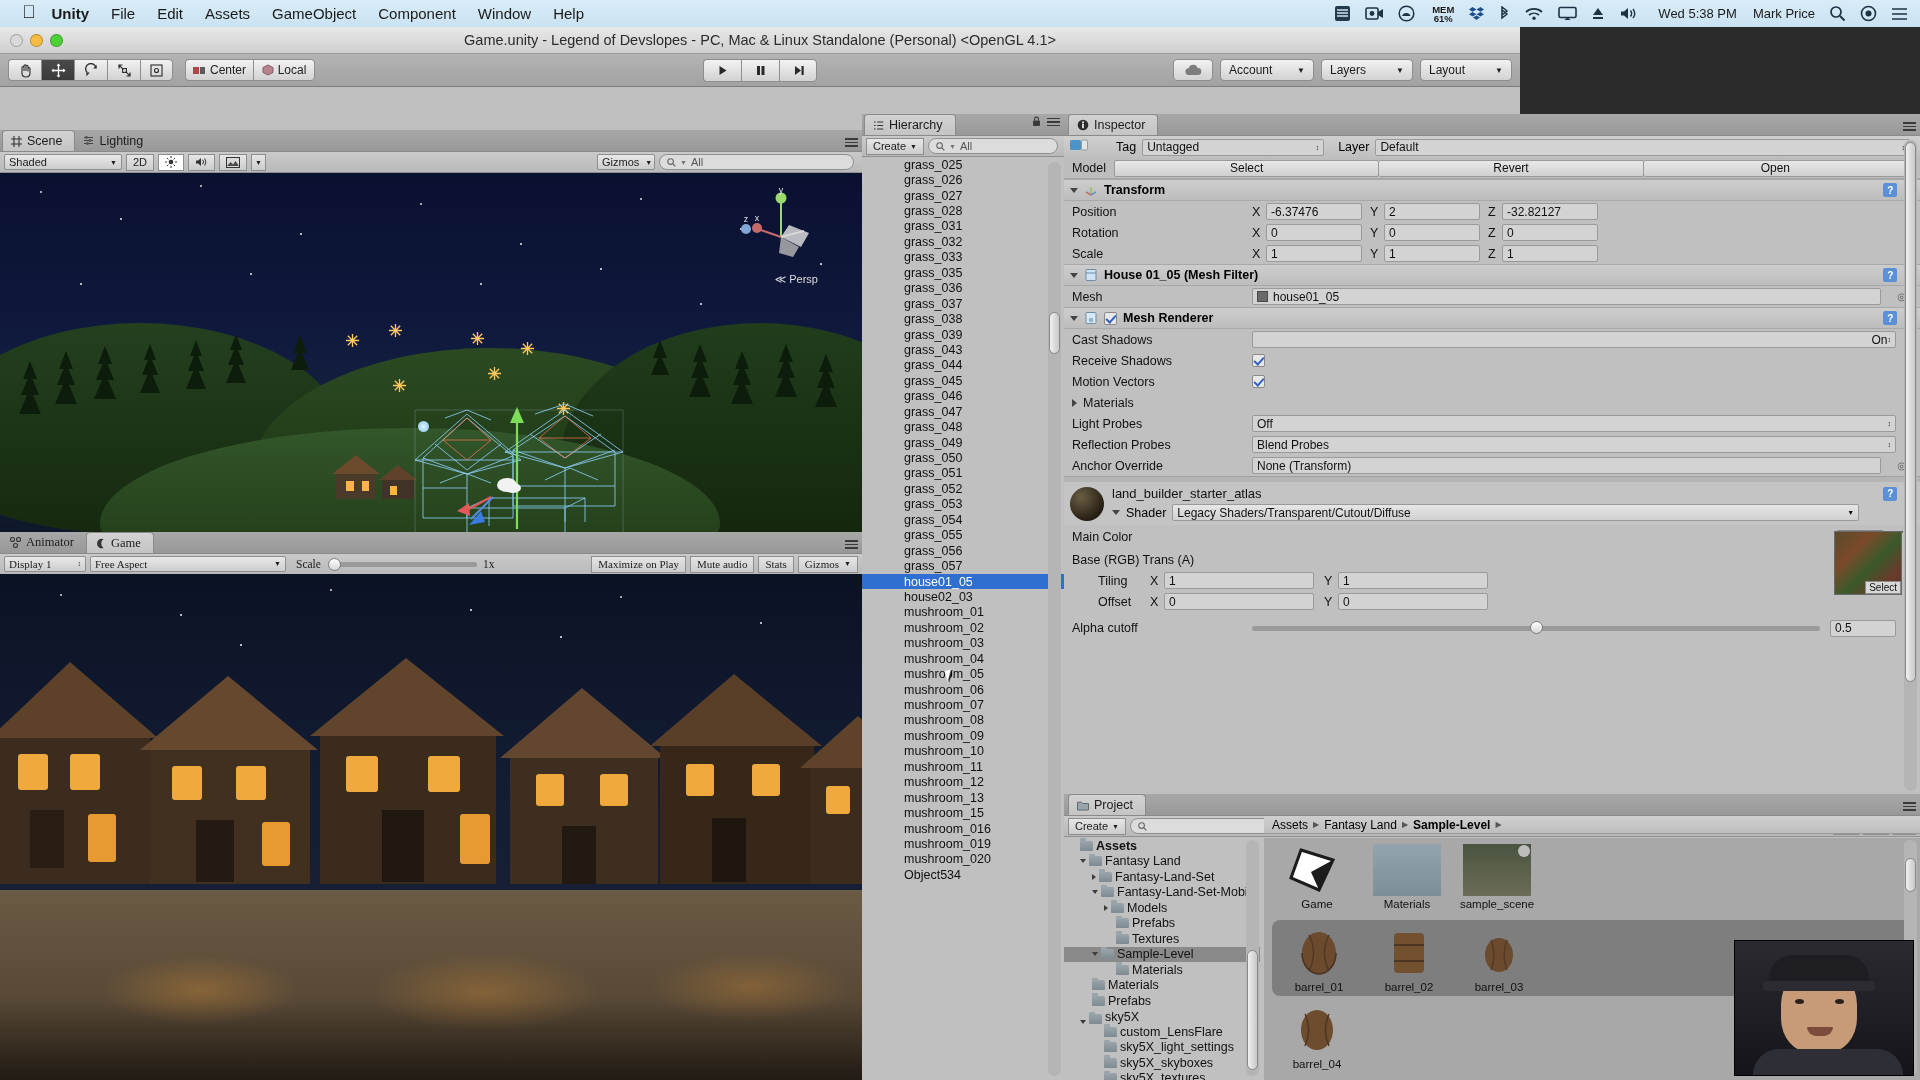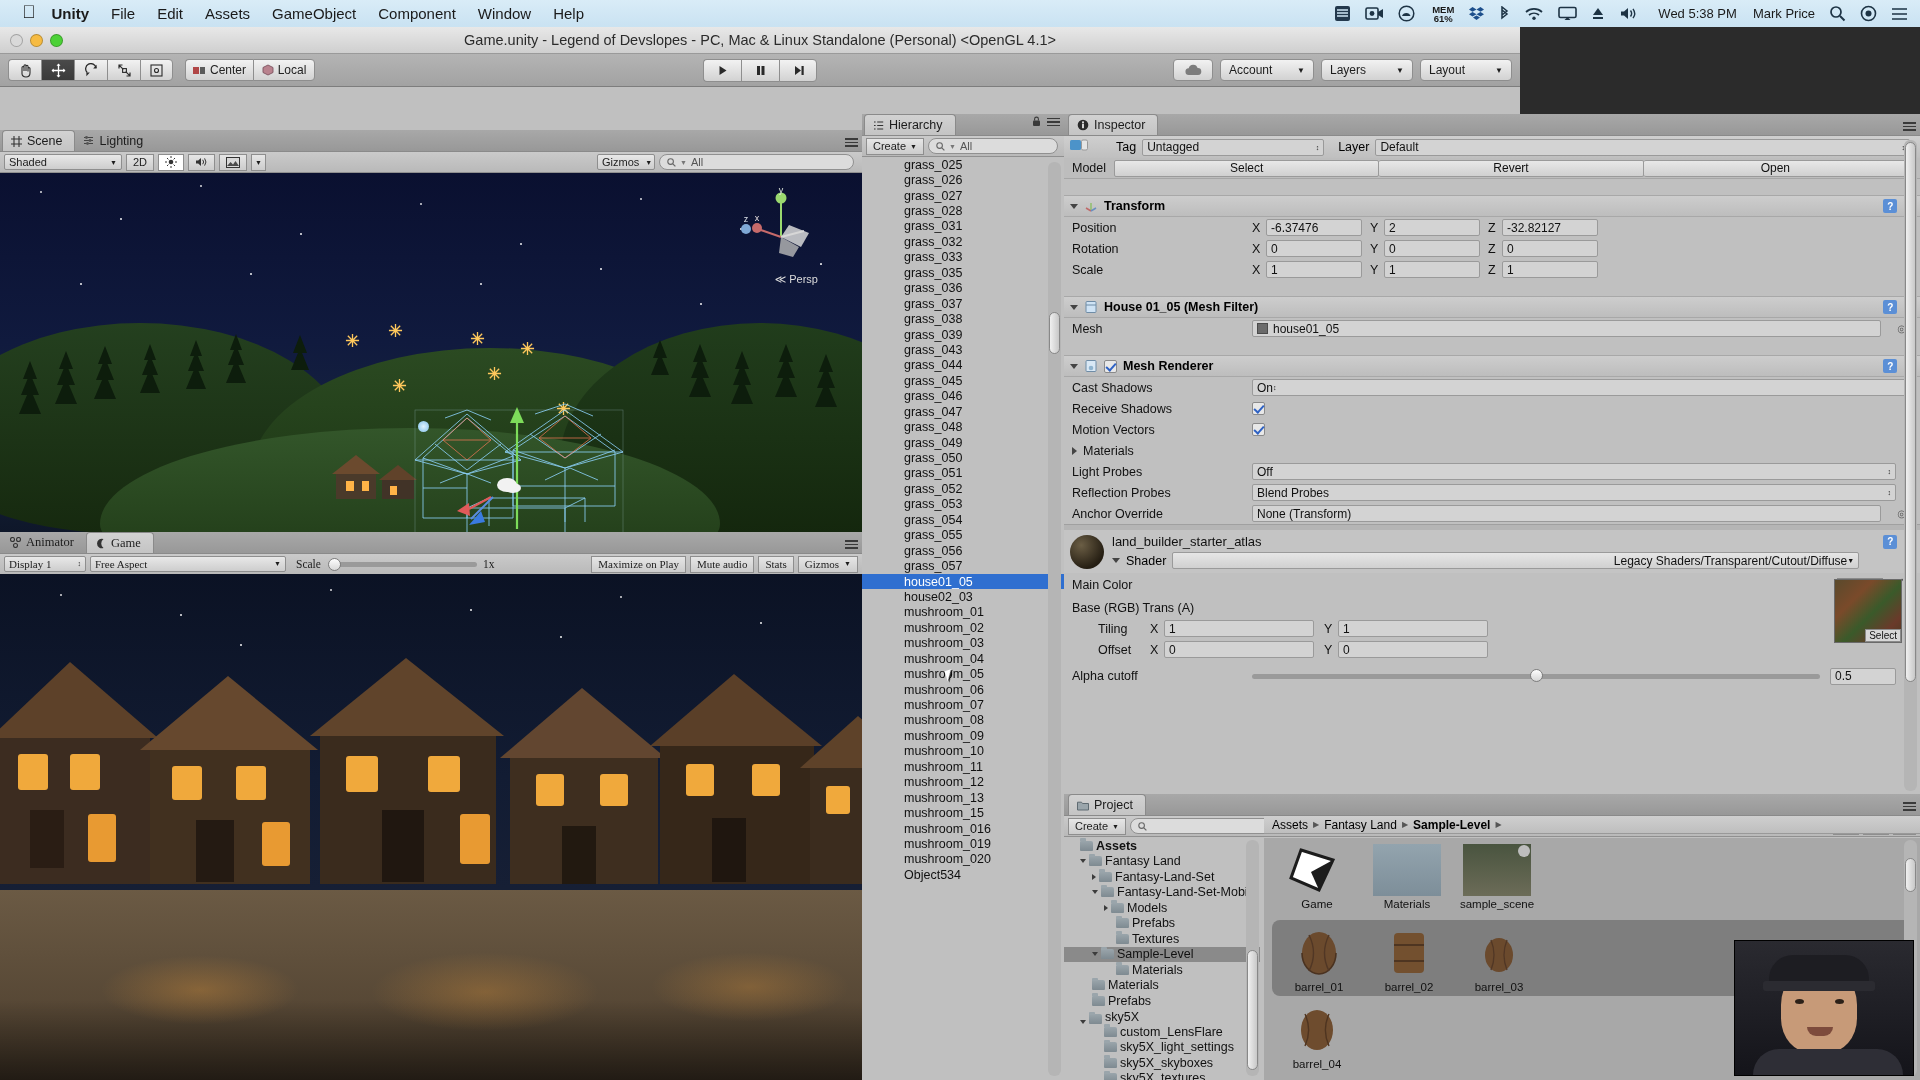--- a/index.html
+++ b/index.html
@@ -100,21 +100,21 @@
   #inspbody { position:absolute; left:0; top:22px; right:0; bottom:0; overflow:hidden; }
   .insphead { height:22px; background:linear-gradient(#cfcfcf,#bfbfbf); display:flex;
     align-items:center; gap:6px; padding:0 6px; font-size:12.5px; }
   .fieldrow { display:flex; align-items:center; height:21px; font-size:12.5px; color:#111; padding:0 8px; }
   .flabel { width:180px; }
   .ipt { height:17px; background:#d3d3d3; border:1px solid #9a9a9a; border-radius:2px;
     font-size:12px; color:#111; display:flex; align-items:center; padding:0 4px; }
   .axl { width:14px; text-align:left; font-size:12.5px; }
   .comphead { height:22px; background:linear-gradient(#cdcdcd,#bdbdbd);
     border-top:1px solid #a8a8a8; border-bottom:1px solid #a8a8a8;
-    display:flex; align-items:center; gap:6px; padding:0 6px; font-size:12.5px; font-weight:bold;margin-top:16px; }
+    display:flex; align-items:center; gap:6px; padding:0 6px; font-size:12.5px; font-weight:bold; }
   .tri { width:0;height:0;border-left:5px solid #444;border-top:4px solid transparent;
     border-bottom:4px solid transparent; }
   .tri.open { border-left:4px solid transparent;border-right:4px solid transparent;
     border-top:5px solid #444; border-bottom:none; }
   .chk { width:13px;height:13px;background:#e8e8e8;border:1px solid #8a8a8a;border-radius:2px;
     position:relative;}
   .chk.on:after{content:"";position:absolute;left:3px;top:0px;width:4px;height:8px;
     border:solid #2f62c4;border-width:0 2px 2px 0;transform:rotate(42deg);}
   .gear { font-size:12px; color:#444; }
   .helpico { width:14px;height:14px;background:#5b8fd6;border-radius:2px;color:#fff;
@@ -907,21 +907,21 @@
             </svg>
           <span class="chk on"></span>
           <span>Mesh Renderer</span>
           <span style="margin-left:auto;display:flex;gap:6px;align-items:center">
             <span class="helpico">?</span>
             <span class="gear">⚙</span>
           </span>
         </div>
         <div class="fieldrow">
           <span class="flabel">Cast Shadows</span>
-          <div class="ipt" style="flex:1;justify-content:flex-start">
+          <div class="ipt" style="flex:1;margin-right:16px;justify-content:flex-end">
             <span>On</span>
             <span style="font-size:7px">↕</span>
           </div>
         </div>
         <div class="fieldrow">
           <span class="flabel">Receive Shadows</span>
           <span class="chk on"></span>
         </div>
         <div class="fieldrow">
           <span class="flabel">Motion Vectors</span>
@@ -955,21 +955,21 @@
 
         <div style="height:6px;background:#b5b5b5;border-top:1px solid #a0a0a0"></div>
         <div style="display:flex;align-items:center;gap:8px;padding:4px 6px;background:#c4c4c4">
           <div style="width:34px;height:34px;border-radius:50%;
                background:radial-gradient(circle at 33% 30%,#6b5e45,#241d12 72%);"></div>
           <div style="flex:1">
             <div style="font-size:13px;color:#111">land_builder_starter_atlas</div>
             <div style="display:flex;align-items:center;gap:6px;margin-top:3px">
               <span class="tri open"></span>
               <span style="font-size:12.5px">Shader</span>
-              <div class="ipt" style="flex:1;justify-content:flex-end;margin-right:16px;background:linear-gradient(#e6e6e6,#d0d0d0)">
+              <div class="ipt" style="flex:1;justify-content:space-between;margin-right:16px;background:linear-gradient(#e6e6e6,#d0d0d0)">
                 <span>Legacy Shaders/Transparent/Cutout/Diffuse</span>
                 <span style="font-size:7px">▼</span>
               </div>
             </div>
           </div>
           <div style="display:flex;gap:6px;align-items:flex-start;margin-top:-20px">
             <span class="helpico">?</span>
             <span class="gear">⚙</span>
           </div>
         </div>

